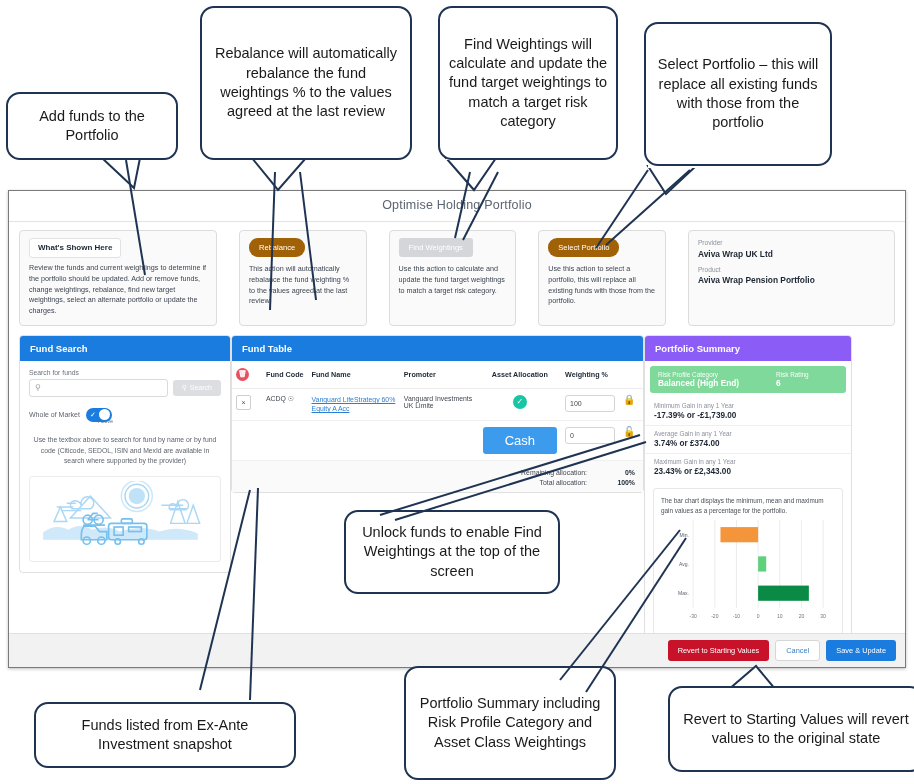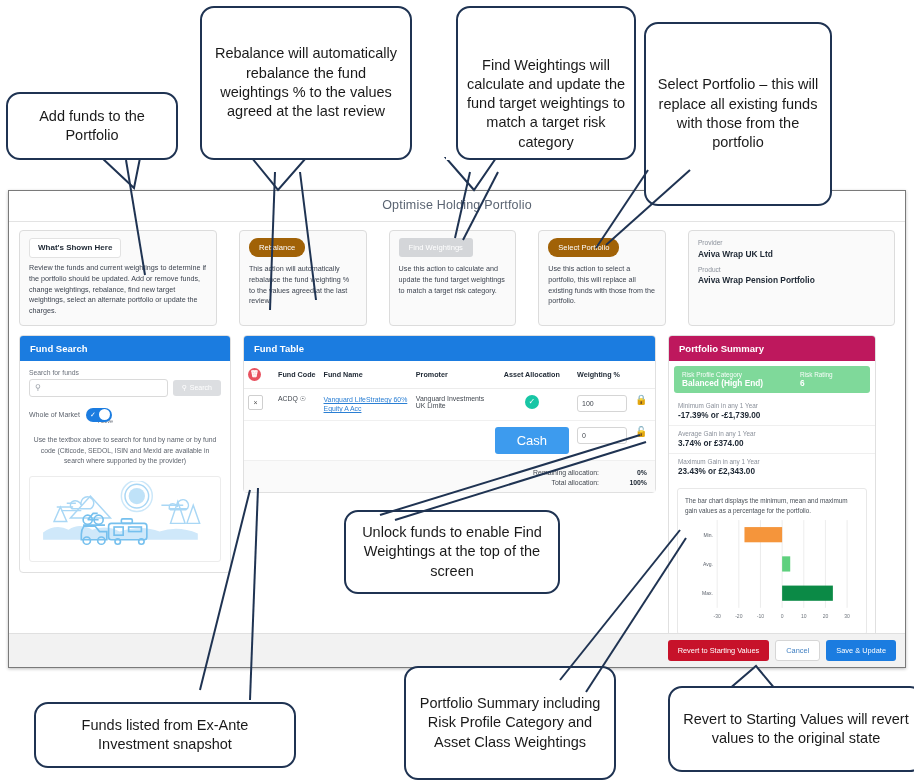--- a/index.html
+++ b/index.html
@@ -77,28 +77,28 @@
     font-size:7.6px;padding:5px 10px;color:#fff;cursor:pointer;
     font-family:inherit;
   }
   .btn-blue{background:#a16207;border-radius:9px;}
   .btn-grey{background:#d4d6d9;color:#ffffff;}
   .card-copy{margin-top:7px;}
   .prov-lbl{font-size:6.6px;color:#8b919b;}
   .prov-val{font-size:8.4px;font-weight:bold;color:#1d2733;margin-bottom:4px;}
 
   
-  .panelrow{display:flex;gap:12px;margin-top:9px;align-items:flex-start;}
+  .panelrow{display:flex;gap:0;margin-top:9px;align-items:flex-start;}
   .panel{border:1px solid #e0e0e0;border-radius:4px;background:#fff;box-sizing:border-box;}
   .panel-hd{
     color:#fff;font-size:9.5px;font-weight:bold;
     padding:7px 10px;border-radius:3px 3px 0 0;
   }
   .hd-blue{background:#1b7ce0;}
-  .hd-green{background:#be185d;}
+  .hd-green{background:#8b5cf6;}
 
   .p-search{width:212px;}
   .p-table{width:413px;}
   .p-summary{width:208px;}
 
   .psearch-body{padding:8px 9px 10px 9px;}
   .lbl-sm{font-size:6.8px;color:#6d737d;margin-bottom:3px;}
   .searchrow{display:flex;gap:5px;align-items:center;}
   .searchbox{
     flex:1;height:16px;border:1px solid #dadada;border-radius:3px;
@@ -459,29 +459,29 @@
   </svg>
 
   <div class="callout" style="left:200px;top:6px;width:212px;height:154px;">
     <span>Rebalance will automatically rebalance the fund weightings % to the values agreed at the last review</span>
   </div>
   <svg class="tailsvg" style="left:250px;top:156px;width:80px;height:36px;">
     <path d="M2 2 L56 2 L28 34 Z"></path>
     <rect x="2" y="0" width="56" height="4" fill="#fff" stroke="none"></rect>
   </svg>
 
-  <div class="callout" style="left:456px;top:6px;width:180px;height:154px;align-items:flex-end;">
+  <div class="callout" style="left:438px;top:6px;width:180px;height:154px;">
     <span>Find Weightings will calculate and update the fund target weightings to match a target risk category</span>
   </div>
   <svg class="tailsvg" style="left:444px;top:156px;width:80px;height:36px;">
     <path d="M2 2 L52 2 L30 34 Z"></path>
     <rect x="2" y="0" width="52" height="4" fill="#fff" stroke="none"></rect>
   </svg>
 
-  <div class="callout" style="left:644px;top:22px;width:188px;height:184px;">
+  <div class="callout" style="left:644px;top:22px;width:188px;height:144px;">
     <span>Select Portfolio – this will replace all existing funds with those from the portfolio</span>
   </div>
   <svg class="tailsvg" style="left:646px;top:164px;width:80px;height:32px;">
     <path d="M2 2 L50 2 L20 30 Z"></path>
     <rect x="2" y="0" width="50" height="4" fill="#fff" stroke="none"></rect>
   </svg>
 
   <div class="callout" style="left:344px;top:510px;width:216px;height:84px;">
     <span>Unlock funds to enable Find Weightings at the top of the screen</span>
   </div>

